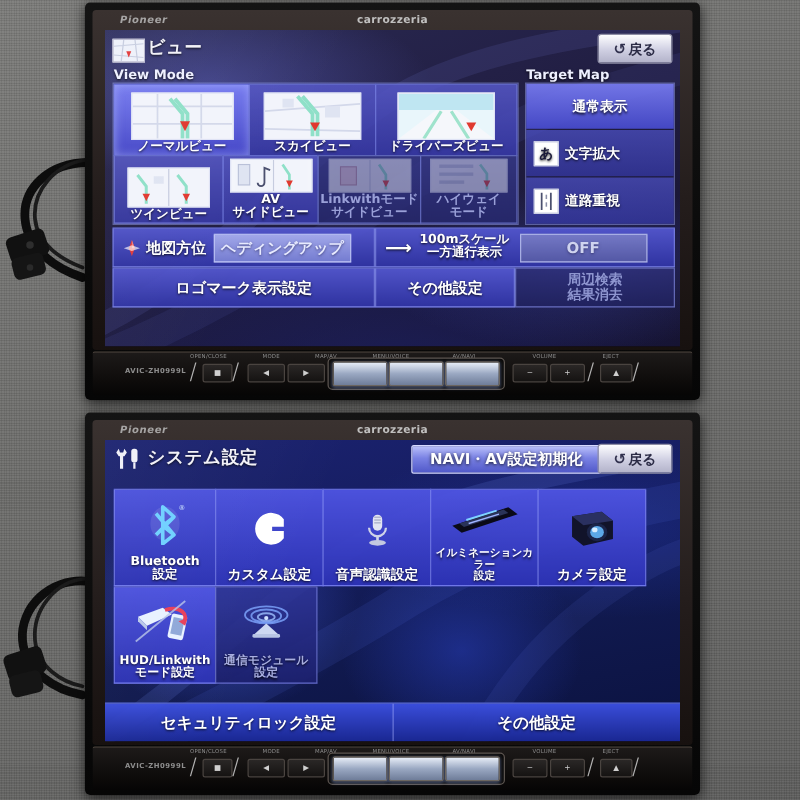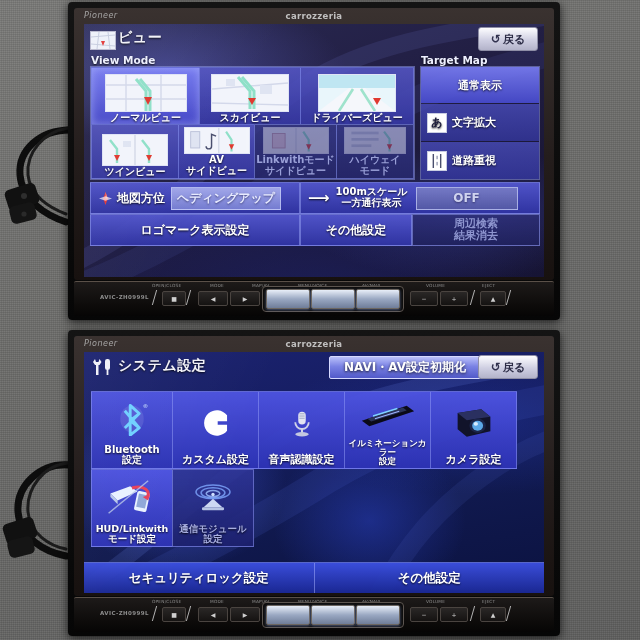--- a/index.html
+++ b/index.html
@@ -33,21 +33,21 @@
   .bezel{
     position:absolute;left:6px;top:6px;right:6px;bottom:40px;
     background:linear-gradient(180deg,#3a3230,#241d1c 55%,#17110f);
     border-radius:3px;
     padding:2px;
   }
   .brandrow{
     position:absolute;left:10px;right:10px;top:2px;height:14px;
     color:#9a9a9a;font-size:8px;letter-spacing:.5px;
   }
-  .brand-pioneer{position:absolute;left:0;top:1px;font-style:italic;font-weight:normal;color:#b9b9b9;font-size:8px;opacity:.85;}
+  .brand-pioneer{position:absolute;left:12px;top:1px;font-style:italic;font-weight:bold;color:#b9b9b9;font-size:8px;opacity:.85;}
   .brand-carroz{position:absolute;left:50%;transform:translateX(-50%);top:1px;font-weight:bold;color:#cfcfcf;font-size:8.5px;letter-spacing:.3px;opacity:.9;}
 
   
   .screen{
     position:absolute;left:10px;right:10px;top:16px;bottom:3px;
     overflow:hidden;
     background:#0a0a30;
   }
   .screen-bg{
     position:absolute;inset:0;

